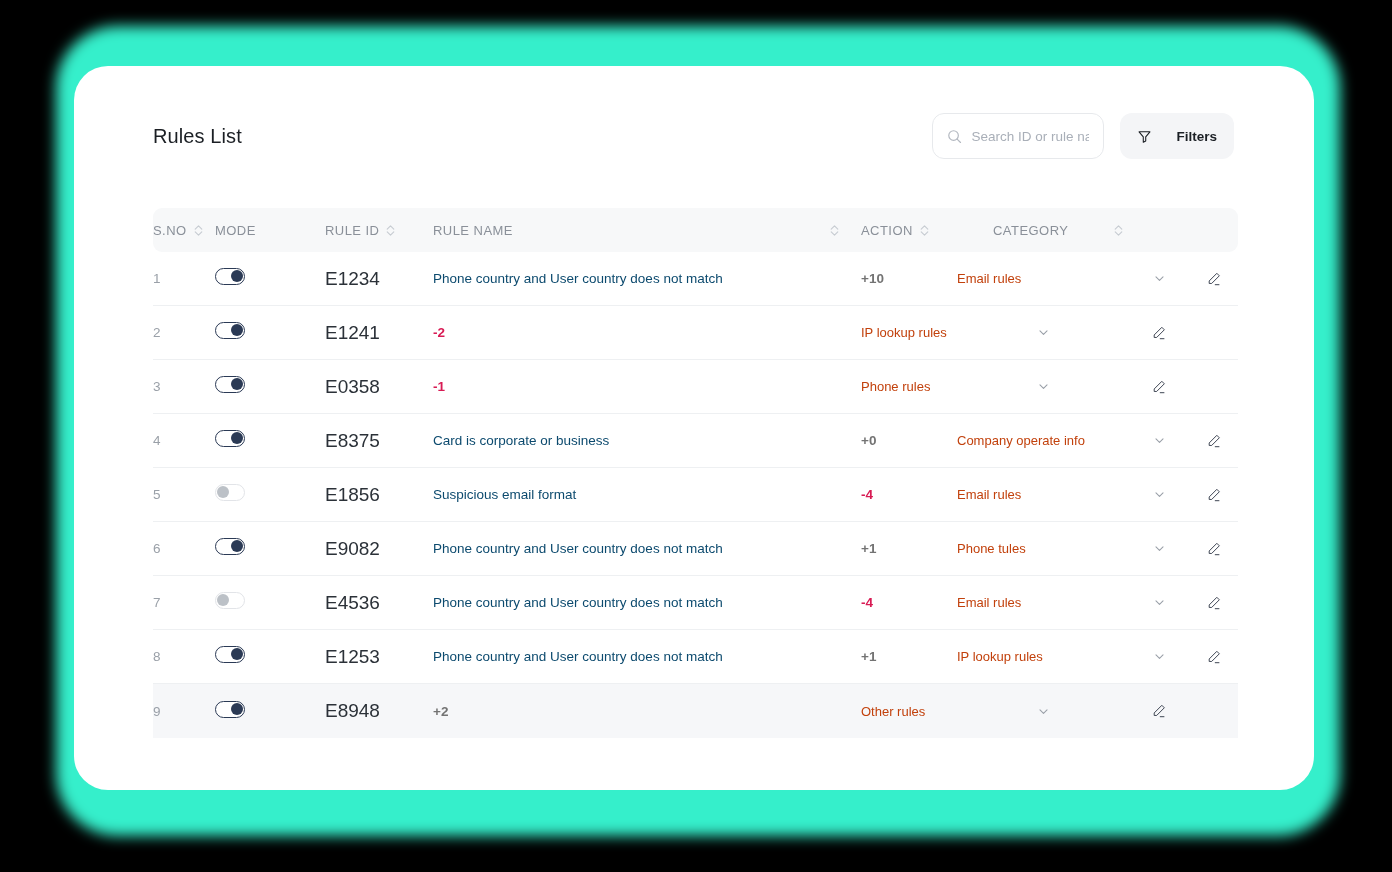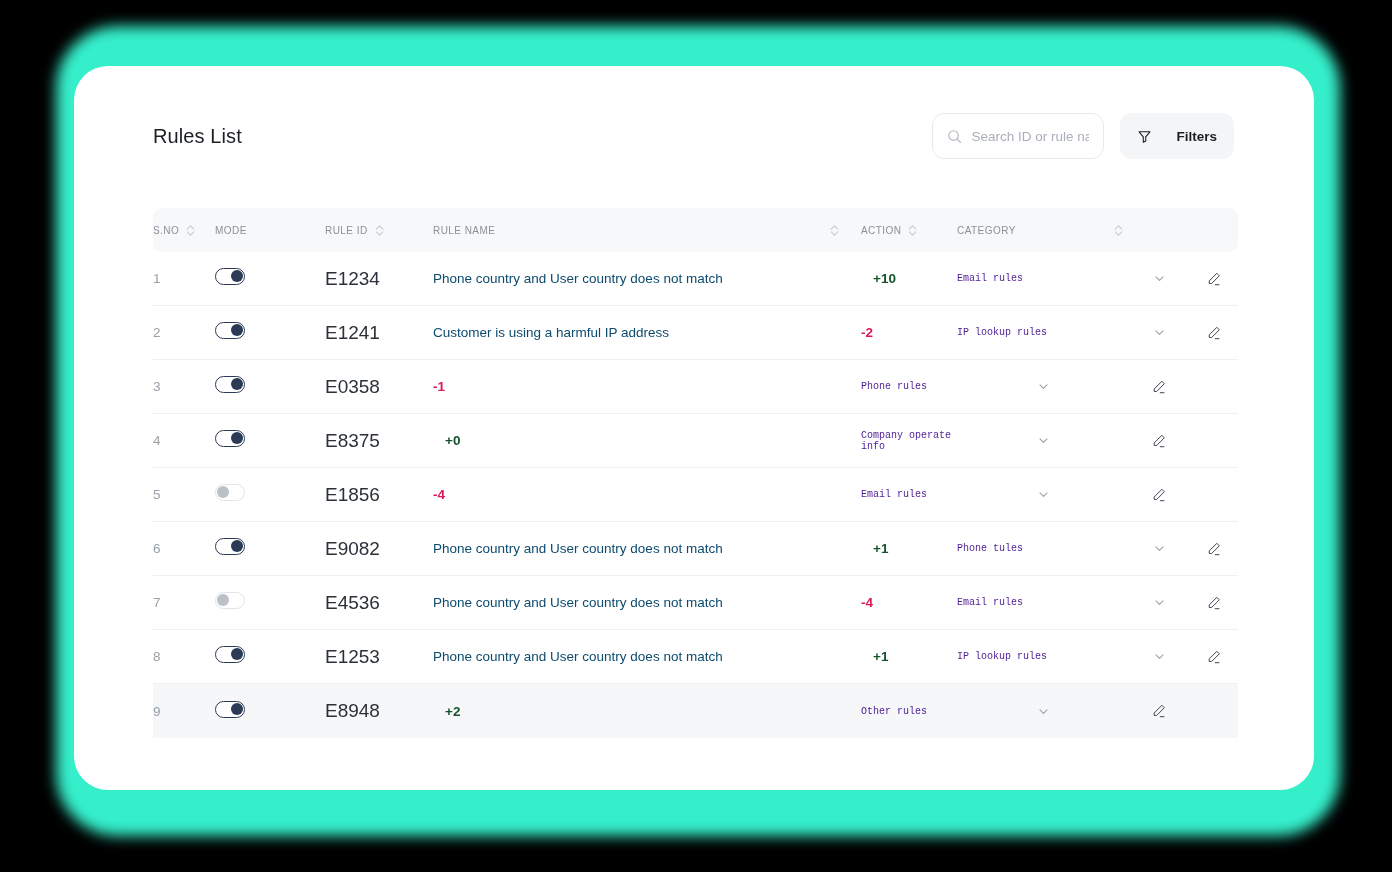--- a/index.html
+++ b/index.html
@@ -119,42 +119,42 @@
     display: grid;
     grid-template-columns: 62px 110px 108px 428px 96px 172px 60px 49px;
     align-items: center;
     height: 54px;
   }
 
   .t-head {
     background: #f7f8f9;
     border-radius: 9px;
     height: 44px;
-    font-size: 10px;
+    font-size: 13px;
     letter-spacing: .45px;
     color: #8a9099;
   }
   .t-head .hcell { display: flex; align-items: center; gap: 7px; }
 
   .sort-ico { display: inline-flex; flex-direction: column; gap: 2px; }
 
   .t-body .t-row {
     height: 54px;
     border-bottom: 1px solid #eef0f2;
   }
   .t-body .t-row.highlight { background: #f6f7f9; border-bottom: 1px solid #eef0f2; }
   .t-body .t-row:last-child { border-bottom: none; }
 
   .c-sno { font-size: 13.5px; color: #9aa0a8; }
   .c-id  { font-size: 19px; color: #2b3138; }
   .c-name{ font-size: 13.5px; color: #0c4a6e; }
   .c-action { font-size: 13.5px; font-weight: 700; }
-  .c-action.pos { color: #14532d; margin-left: 12px; }
+  .c-action.pos { color: #737373; }
   .c-action.neg { color: #d81b54; }
-  .c-cat { font-size: 10px; color: #4c1d95; font-family: Liberation Mono, monospace; }
+  .c-cat { font-size: 13px; color: #c2410c; }
 
   .c-chev, .c-edit { display: flex; align-items: center; justify-content: center; cursor: pointer; }
 
   
   .toggle {
     width: 30px; height: 17px;
     border-radius: 10px;
     position: relative;
     cursor: pointer;
     display: inline-block;
@@ -261,21 +261,21 @@
         <div class="hcell">
           <span>ACTION</span>
           <span class="sort-ico icon">
             <svg width="9" height="13" viewBox="0 0 9 13" fill="none">
               <path d="M1.2 5.2 4.5 1.8l3.3 3.4" stroke="#c7ccd2" stroke-width="1.1" stroke-linecap="round" stroke-linejoin="round"></path>
               <path d="M1.2 7.8 4.5 11.2l3.3-3.4" stroke="#c7ccd2" stroke-width="1.1" stroke-linecap="round" stroke-linejoin="round"></path>
             </svg>
           </span>
         </div>
 
-        <div class="hcell" style="justify-content:space-between;padding-right:6px;">
+        <div class="hcell" style="justify-content:space-between;padding-right:6px;margin-left:36px;">
           <span>CATEGORY</span>
           <span class="sort-ico icon">
             <svg width="9" height="13" viewBox="0 0 9 13" fill="none">
               <path d="M1.2 5.2 4.5 1.8l3.3 3.4" stroke="#c7ccd2" stroke-width="1.1" stroke-linecap="round" stroke-linejoin="round"></path>
               <path d="M1.2 7.8 4.5 11.2l3.3-3.4" stroke="#c7ccd2" stroke-width="1.1" stroke-linecap="round" stroke-linejoin="round"></path>
             </svg>
           </span>
         </div>
 
         <div></div>
@@ -299,21 +299,20 @@
               <svg width="16" height="16" viewBox="0 0 18 18" fill="none">
                 <path d="M12.2 2.6 15 5.4 6.4 14H3.6v-2.8l8.6-8.6z" stroke="#3a4250" stroke-width="1.1" stroke-linejoin="round"></path>
                 <line x1="10.4" y1="15.4" x2="14.6" y2="15.4" stroke="#3a4250" stroke-width="1.1" stroke-linecap="round"></line>
               </svg>
             </div>
           </div>
           <div class="t-row">
             <div class="c-sno">2</div>
             <div><span class="toggle on"></span></div>
             <div class="c-id">E1241</div>
-            <div class="c-name">Customer is using a harmful IP address</div>
             <div class="c-action neg">-2</div>
             <div class="c-cat">IP lookup rules</div>
             <div class="c-chev">
               <svg width="13" height="13" viewBox="0 0 14 14" fill="none">
                 <path d="M3.2 5.3 7 9.1l3.8-3.8" stroke="#9aa0a8" stroke-width="1.15" stroke-linecap="round" stroke-linejoin="round"></path>
               </svg>
             </div>
             <div class="c-edit">
               <svg width="16" height="16" viewBox="0 0 18 18" fill="none">
                 <path d="M12.2 2.6 15 5.4 6.4 14H3.6v-2.8l8.6-8.6z" stroke="#3a4250" stroke-width="1.1" stroke-linejoin="round"></path>
@@ -336,38 +335,40 @@
               <svg width="16" height="16" viewBox="0 0 18 18" fill="none">
                 <path d="M12.2 2.6 15 5.4 6.4 14H3.6v-2.8l8.6-8.6z" stroke="#3a4250" stroke-width="1.1" stroke-linejoin="round"></path>
                 <line x1="10.4" y1="15.4" x2="14.6" y2="15.4" stroke="#3a4250" stroke-width="1.1" stroke-linecap="round"></line>
               </svg>
             </div>
           </div>
           <div class="t-row">
             <div class="c-sno">4</div>
             <div><span class="toggle on"></span></div>
             <div class="c-id">E8375</div>
+            <div class="c-name">Card is corporate or business</div>
             <div class="c-action pos">+0</div>
             <div class="c-cat">Company operate info</div>
             <div class="c-chev">
               <svg width="13" height="13" viewBox="0 0 14 14" fill="none">
                 <path d="M3.2 5.3 7 9.1l3.8-3.8" stroke="#9aa0a8" stroke-width="1.15" stroke-linecap="round" stroke-linejoin="round"></path>
               </svg>
             </div>
             <div class="c-edit">
               <svg width="16" height="16" viewBox="0 0 18 18" fill="none">
                 <path d="M12.2 2.6 15 5.4 6.4 14H3.6v-2.8l8.6-8.6z" stroke="#3a4250" stroke-width="1.1" stroke-linejoin="round"></path>
                 <line x1="10.4" y1="15.4" x2="14.6" y2="15.4" stroke="#3a4250" stroke-width="1.1" stroke-linecap="round"></line>
               </svg>
             </div>
           </div>
           <div class="t-row">
             <div class="c-sno">5</div>
             <div><span class="toggle off"></span></div>
             <div class="c-id">E1856</div>
+            <div class="c-name">Suspicious email format</div>
             <div class="c-action neg">-4</div>
             <div class="c-cat">Email rules</div>
             <div class="c-chev">
               <svg width="13" height="13" viewBox="0 0 14 14" fill="none">
                 <path d="M3.2 5.3 7 9.1l3.8-3.8" stroke="#9aa0a8" stroke-width="1.15" stroke-linecap="round" stroke-linejoin="round"></path>
               </svg>
             </div>
             <div class="c-edit">
               <svg width="16" height="16" viewBox="0 0 18 18" fill="none">
                 <path d="M12.2 2.6 15 5.4 6.4 14H3.6v-2.8l8.6-8.6z" stroke="#3a4250" stroke-width="1.1" stroke-linejoin="round"></path>

